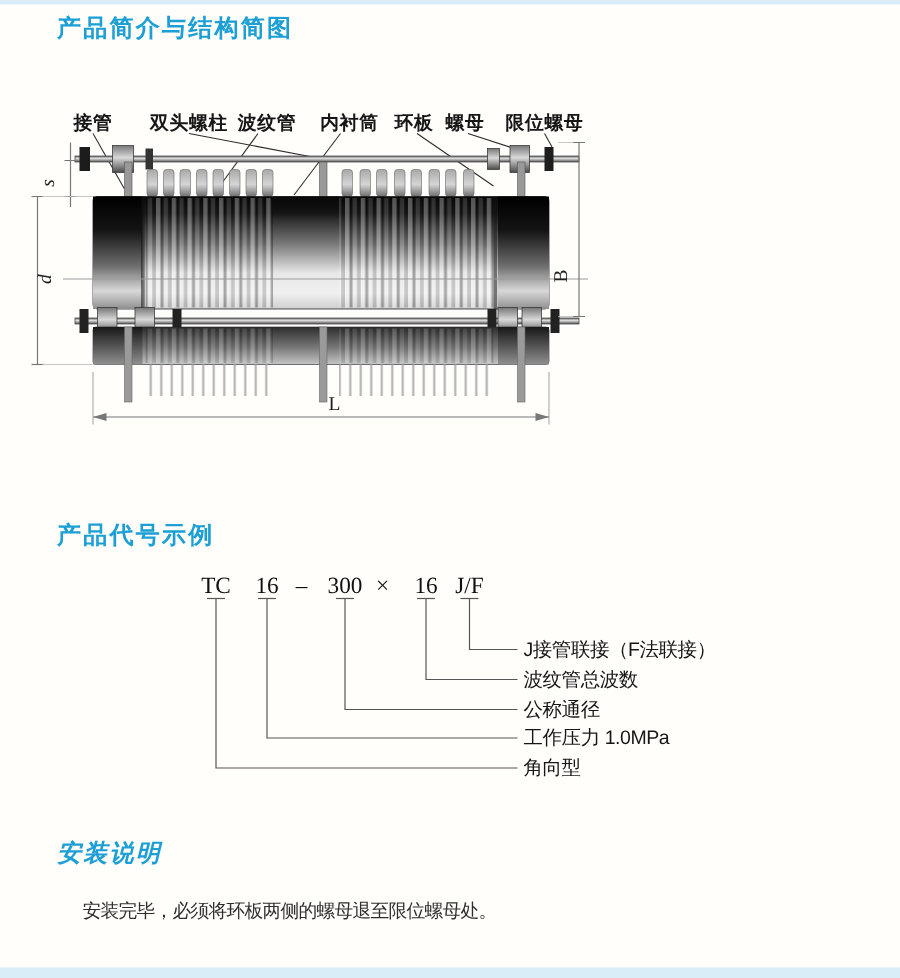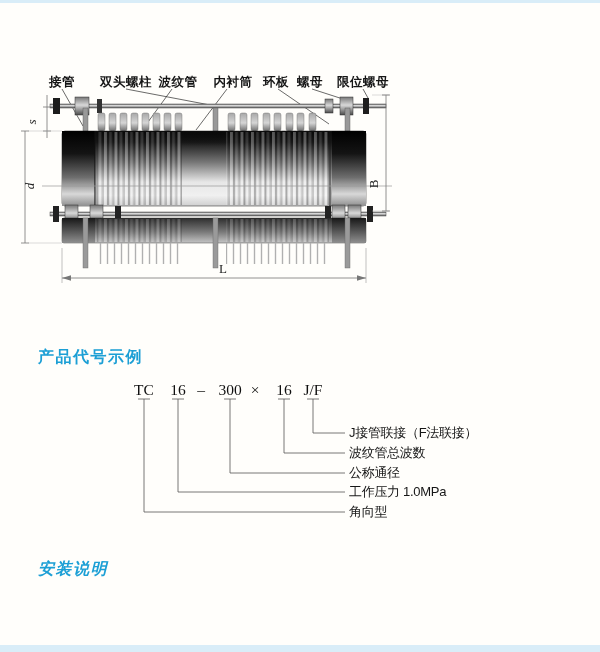--- a/index.html
+++ b/index.html
@@ -23,20 +23,21 @@
   .dimital { font-style:italic; }
   .codeseg { font-family:"Liberation Serif",serif; font-size:15.5px; fill:#101010; }
   .callout { font-family:"Liberation Sans",sans-serif; font-size:13px; fill:#161616; letter-spacing:-0.3px; }
 </style>
 </head>
 <body>
 
 <div class="page">
   <div class="edge-top"></div>
 
+  <div class="sec-title" id="title-intro">产品简介与结构简图</div>
 
   <div class="diagram-wrap">
     <svg width="425" height="242" viewBox="0 0 425 242">
       <defs>
         <linearGradient id="bodyGrad" x1="0" y1="0" x2="0" y2="1">
           <stop offset="0" stop-color="#080808"></stop>
             <stop offset="0.15" stop-color="#1a1a1a"></stop>
           <stop offset="0.42" stop-color="#787878"></stop>
             <stop offset="0.68" stop-color="#e7e7e7"></stop>
           <stop offset="0.86" stop-color="#f0f0f0"></stop>
@@ -249,16 +250,17 @@
         <text class="callout" x="249" y="105">公称通径</text>
         <text class="callout" x="249" y="124">工作压力 1.0MPa</text>
         <text class="callout" x="249" y="144">角向型</text>
       </g>
     </svg>
   </div>
 
   <div class="sec-title" id="title-install">安装说明</div>
 
   <div class="install-text">
+    <div>安装完毕，必须将环板两侧的螺母退至限位螺母处。</div>
   </div>
 
   <div class="edge-bottom"></div>
 </div>
 
 </body></html>

